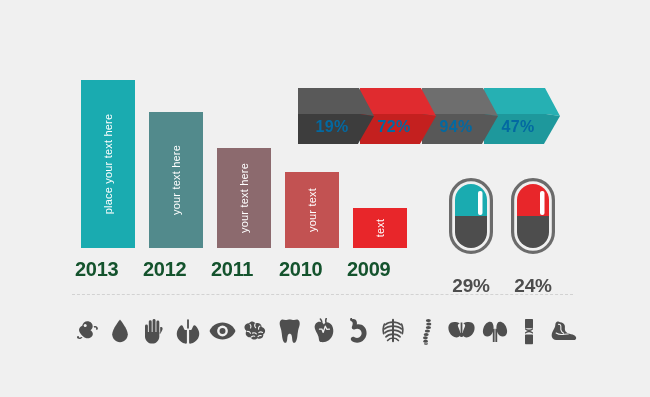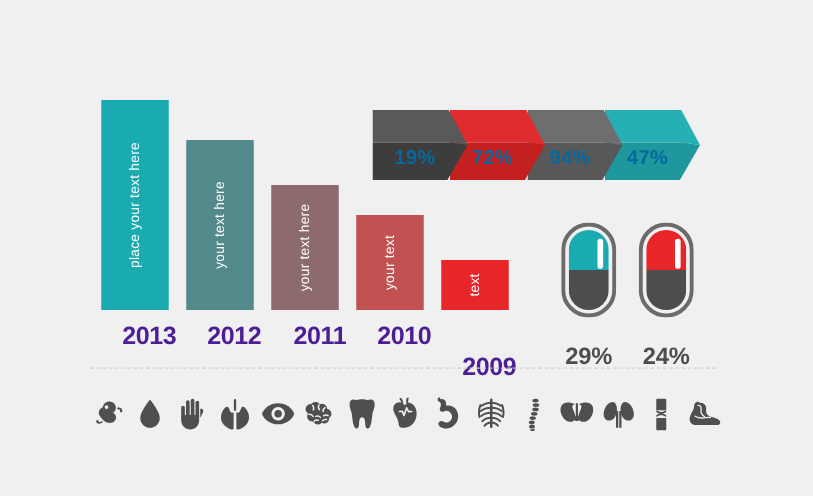--- a/index.html
+++ b/index.html
@@ -21,25 +21,25 @@
     color:#ffffff;
     font-size:11px;
     font-weight:400;
     letter-spacing:.2px;
     white-space:nowrap;
     transform:rotate(-90deg);
     transform-origin:center center;
   }
   .year{
     position:absolute;
-    color:#4c1d95;
+    color:#14532d;
     font-size:20px;
     font-weight:bold;
     letter-spacing:-.3px;
-    text-align:right;
+    text-align:left;
     white-space:nowrap;
   }
 
   
   #arrow-banner{position:absolute;left:298px;top:88px;width:262px;height:56px;}
   .arrow-seg{
     position:absolute;top:0;height:56px;
     display:block;
   }
   .arrow-seg svg{display:block;}
@@ -100,21 +100,21 @@
         <span class="bar-label">your text here</span>
       </div>
       <div class="year" style="left: 211px; top: 258px; width: 66px;">2011</div>
       <div class="bar" style="left: 285px; top: 172px; width: 54px; height: 76px; background: rgb(194, 82, 82);">
         <span class="bar-label">your text</span>
       </div>
       <div class="year" style="left: 279px; top: 258px; width: 66px;">2010</div>
       <div class="bar" style="left: 353px; top: 208px; width: 54px; height: 40px; background: rgb(232, 38, 42);">
         <span class="bar-label">text</span>
       </div>
-      <div class="year" style="left: 347px; top: 258px; width: 66px; margin-top: 25px;">2009</div>
+      <div class="year" style="left: 347px; top: 258px; width: 66px;">2009</div>
     </div>
 
   <div id="arrow-banner">
       <div class="arrow-seg" style="left: 186px; width: 76px; z-index: 7;">
         <svg width="76" height="56" viewBox="0 0 76 56">
           <path d="M0,0 L61,0 L76,28 L76,28 L62.07142857142857,26 L0,26 Z" fill="#26b0b3"></path>
           <path d="M0,26 L62.07142857142857,26 L76,28 L59.92857142857143,56 L0,56 Z" fill="#1e989c"></path>
         </svg>
         <div class="arrow-pct" style="right: 14px; left: 6px;">47%</div>
       </div>

